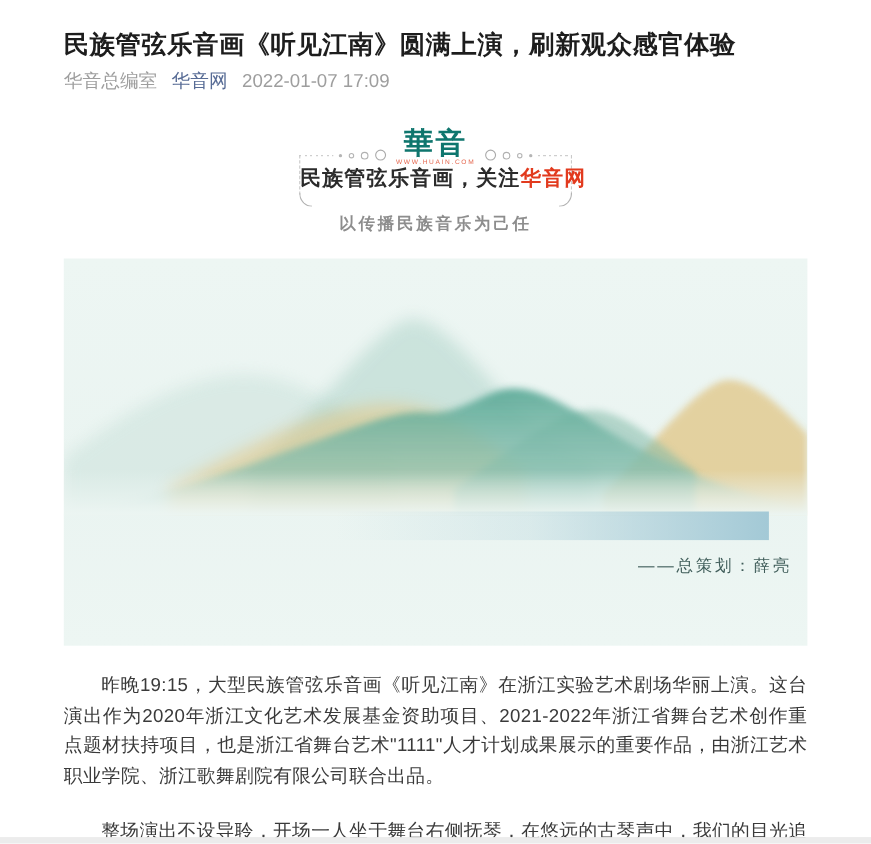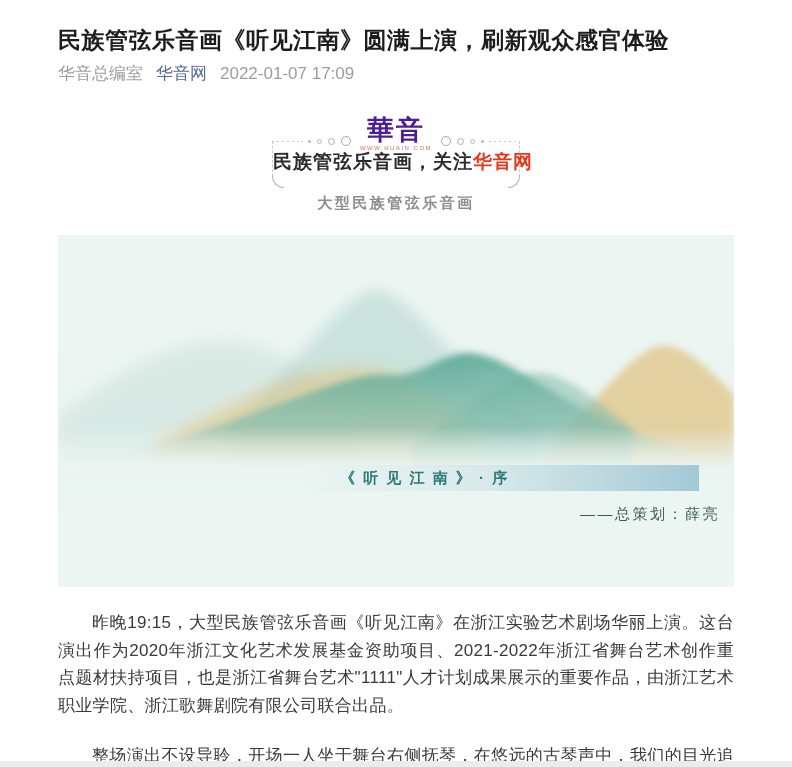--- a/index.html
+++ b/index.html
@@ -30,21 +30,21 @@
   .dashseg { flex:1; height:1px;
       background:repeating-linear-gradient(90deg,#c9c9c9 0 2px, transparent 2px 5px); }
   .dots { display:flex; align-items:center; gap:6px; padding:0 5px; }
   .dot { border-radius:50%; flex:none; }
   .dot.d1 { width:3px; height:3px; background:#b5b5b5; }
   .dot.d2 { width:5px; height:5px; border:1px solid #b5b5b5; }
   .dot.d3 { width:7px; height:7px; border:1px solid #b0b0b0; }
   .dot.d4 { width:10px; height:10px; border:1px solid #aaaaaa; }
   .logo { display:flex; flex-direction:column; align-items:center;
       transform:translateY(-7px); padding:0 4px; background:transparent; }
-  .logo-zi { font-size:27px; font-weight:900; color:#4c1d95; letter-spacing:2px;
+  .logo-zi { font-size:27px; font-weight:900; color:#0f766e; letter-spacing:2px;
       line-height:1; font-family:"Liberation Serif", serif; }
   .logo-sub { font-size:6px; color:#e56a52; letter-spacing:1.5px; margin-top:1px;
       white-space:nowrap; }
   .slogan { font-size:19px; font-weight:bold; color:#2b2b2b; letter-spacing:1px;
       white-space:nowrap; }
   .slogan .hl { color:#e23a1e; }
   .tagline { margin-top:17px; text-align:center; font-size:15px; font-weight:bold;
       color:#8d8d8d; letter-spacing:2.5px; }
 
   
@@ -105,21 +105,21 @@
             <span class="dot d3"></span>
             <span class="dot d2"></span>
             <span class="dot d1"></span>
           </span>
           <span class="dashseg"></span>
         </div>
         <div class="slogan">
           <span>民族管弦乐音画，关注</span><span class="hl">华音网</span>
         </div>
       </div>
-      <div class="tagline">大型民族管弦乐音画</div>
+      <div class="tagline">以传播民族音乐为己任</div>
     </div>
 
     <div class="hero">
       <svg class="mountains" width="676" height="212" viewBox="0 0 676 212" preserveAspectRatio="none">
         <defs>
           <filter id="soft8" x="-20%" y="-20%" width="140%" height="140%">
             <feGaussianBlur stdDeviation="7"></feGaussianBlur>
           </filter>
           <filter id="soft4" x="-20%" y="-20%" width="140%" height="140%">
             <feGaussianBlur stdDeviation="3.5"></feGaussianBlur>
@@ -138,21 +138,20 @@
         <path d="M170,170 C230,118 268,58 306,36 C326,25 350,46 382,82 C420,126 452,150 482,164 L482,212 L170,212 Z" fill="#a4cec2" opacity="0.45" filter="url(#soft8)"></path>
         <path d="M95,186 C165,150 228,114 288,110 C340,107 382,140 420,170 L420,212 L95,212 Z" fill="#e6c47e" opacity="0.5" filter="url(#soft8)"></path>
         <path d="M490,192 C532,152 565,104 596,90 C618,82 644,104 676,138 L676,212 L490,212 Z" fill="#deb96a" opacity="0.6" filter="url(#soft4)"></path>
         <path d="M355,188 C408,150 440,124 470,117 C502,110 534,140 574,172 L574,212 L355,212 Z" fill="#84bba9" opacity="0.55" filter="url(#soft4)"></path>
         <path d="M25,208 C100,192 160,168 218,148 C268,131 300,116 330,118 C355,120 372,106 396,98 C422,90 452,108 492,133 C542,164 600,188 660,202 L660,212 L25,212 Z" fill="url(#frontTeal)" opacity="0.9" filter="url(#soft4)"></path>
         <rect x="0" y="170" width="676" height="42" fill="url(#fade)"></rect>
       </svg>
 
       <div class="caption-row">
         <div class="caption-band"></div>
-        <div class="caption-text">《 听 见 江 南 》 · 序</div>
       </div>
 
       <div class="hero-attr">——总策划：薛亮</div>
     </div>
 
     <div class="article-body">
       <p>昨晚19:15，大型民族管弦乐音画《听见江南》在浙江实验艺术剧场华丽上演。这台演出作为2020年浙江文化艺术发展基金资助项目、2021-2022年浙江省舞台艺术创作重点题材扶持项目，也是浙江省舞台艺术"1111"人才计划成果展示的重要作品，由浙江艺术职业学院、浙江歌舞剧院有限公司联合出品。</p>
       <p>整场演出不设导聆，开场一人坐于舞台右侧抚琴，在悠远的古琴声中，我们的目光追随</p>
     </div>
 

